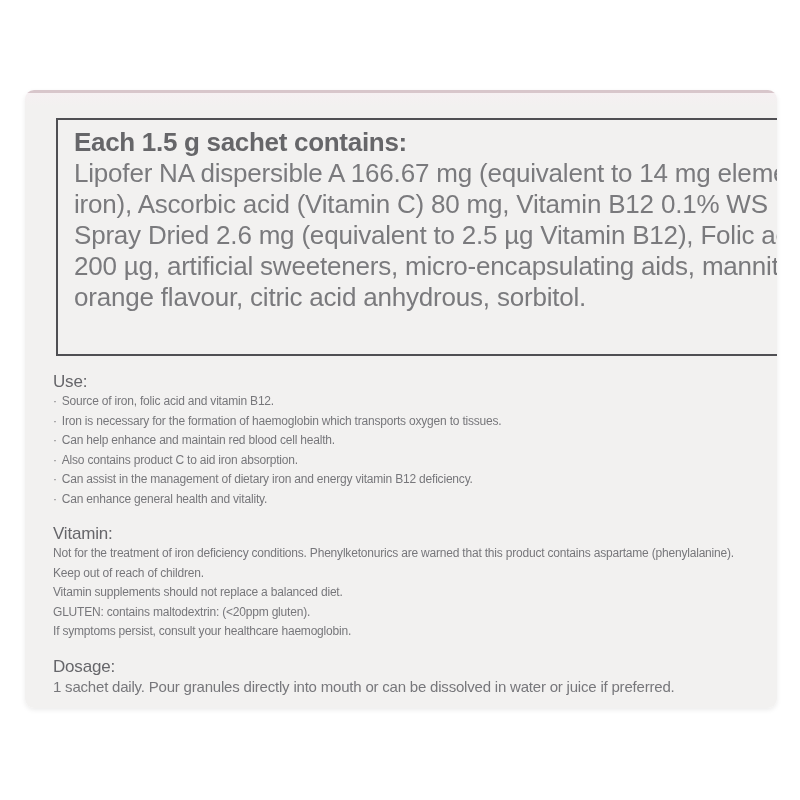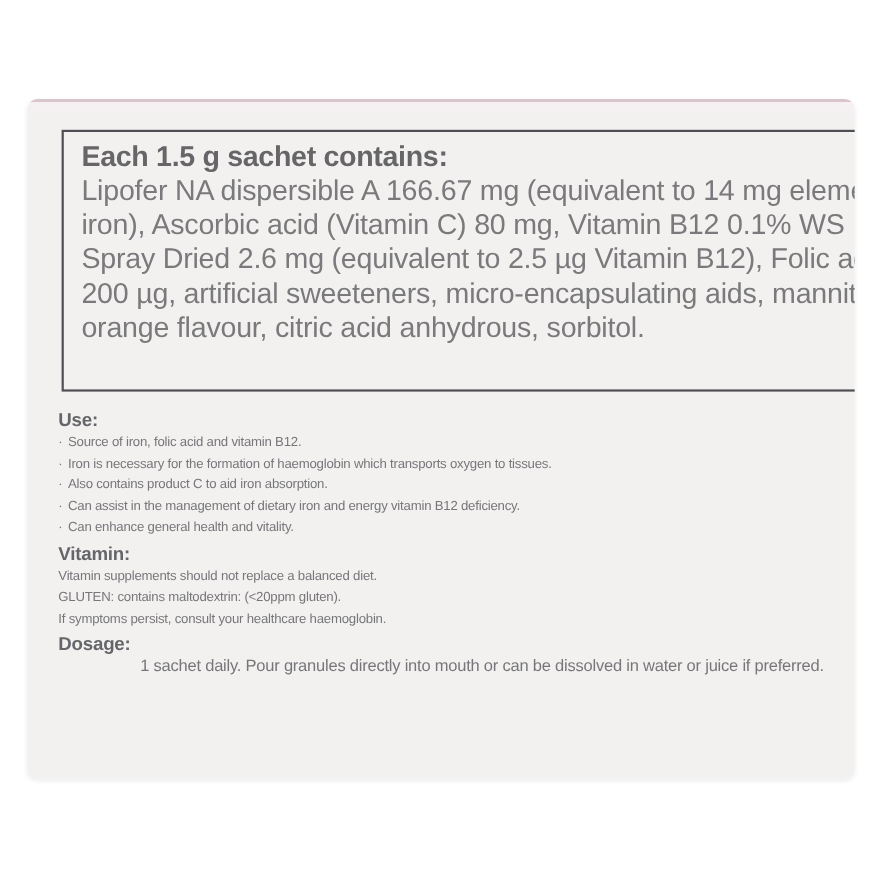--- a/index.html
+++ b/index.html
@@ -47,70 +47,72 @@
     line-height: 31px;
     color: #7a7a7d;
     letter-spacing: -0.2px;
     min-height: 186px;
   }
   .lower {
     margin-top: 5px;
   }
   .sec-heading {
     font-size: 17px;
-    font-weight: bold;
+    font-weight: normal;
     color: #66666a;
     line-height: 20px;
-    margin-top: 4px;
+    margin-top: 15px;
     letter-spacing: -0.2px;
   }
   .line, .bullet-item {
     font-size: 12px;
     color: #77777b;
     line-height: 19.5px;
     letter-spacing: -0.2px;
   }
   .bullet-item { white-space: nowrap; }
   .bullet-item.wrap-ok { white-space: normal; }
   .bullet-dot {
     display: inline-block;
     margin-right: 5px;
   }
   .dosage-line {
     font-size: 15px;
     white-space: nowrap;
     letter-spacing: -0.2px;
-    text-align: right;
   }
 </style>
 </head>
 <body>
 
 <div class="label-card">
 
   <div class="sachet-box">
     <div class="box-heading">Each 1.5 g sachet contains:</div>
     <div class="box-body">Lipofer NA dispersible A 166.67 mg (equivalent to 14 mg elemental iron), Ascorbic acid (Vitamin C) 80 mg, Vitamin B12 0.1% WS Spray Dried 2.6 mg (equivalent to 2.5 µg Vitamin B12), Folic acid 200 µg, artificial sweeteners, micro-encapsulating aids, mannitol, orange flavour, citric acid anhydrous, sorbitol.</div>
   </div>
 
   <div class="lower">
 
     <div>
       <div class="sec-heading">Use:</div>
       <div>
         <div class="bullet-item wrap-ok"><span class="bullet-dot">·</span><span>Source of iron, folic acid and vitamin B12.</span></div>
         <div class="bullet-item"><span class="bullet-dot">·</span><span>Iron is necessary for the formation of haemoglobin which transports oxygen to tissues.</span></div>
+        <div class="bullet-item wrap-ok"><span class="bullet-dot">·</span><span>Can help enhance and maintain red blood cell health.</span></div>
         <div class="bullet-item wrap-ok"><span class="bullet-dot">·</span><span>Also contains product C to aid iron absorption.</span></div>
         <div class="bullet-item"><span class="bullet-dot">·</span><span>Can assist in the management of dietary iron and energy vitamin B12 deficiency.</span></div>
         <div class="bullet-item wrap-ok"><span class="bullet-dot">·</span><span>Can enhance general health and vitality.</span></div>
       </div>
     </div>
 
     <div>
       <div class="sec-heading">Vitamin:</div>
+      <div class="line">Not for the treatment of iron deficiency conditions. Phenylketonurics are warned that this product contains aspartame (phenylalanine).</div>
+      <div class="line">Keep out of reach of children.</div>
       <div class="line">Vitamin supplements should not replace a balanced diet.</div>
       <div class="line">GLUTEN: contains maltodextrin: (&lt;20ppm gluten).</div>
       <div class="line">If symptoms persist, consult your healthcare haemoglobin.</div>
     </div>
 
     <div>
       <div class="sec-heading">Dosage:</div>
       <div class="line dosage-line">1 sachet daily. Pour granules directly into mouth or can be dissolved in water or juice if preferred.</div>
     </div>
 

